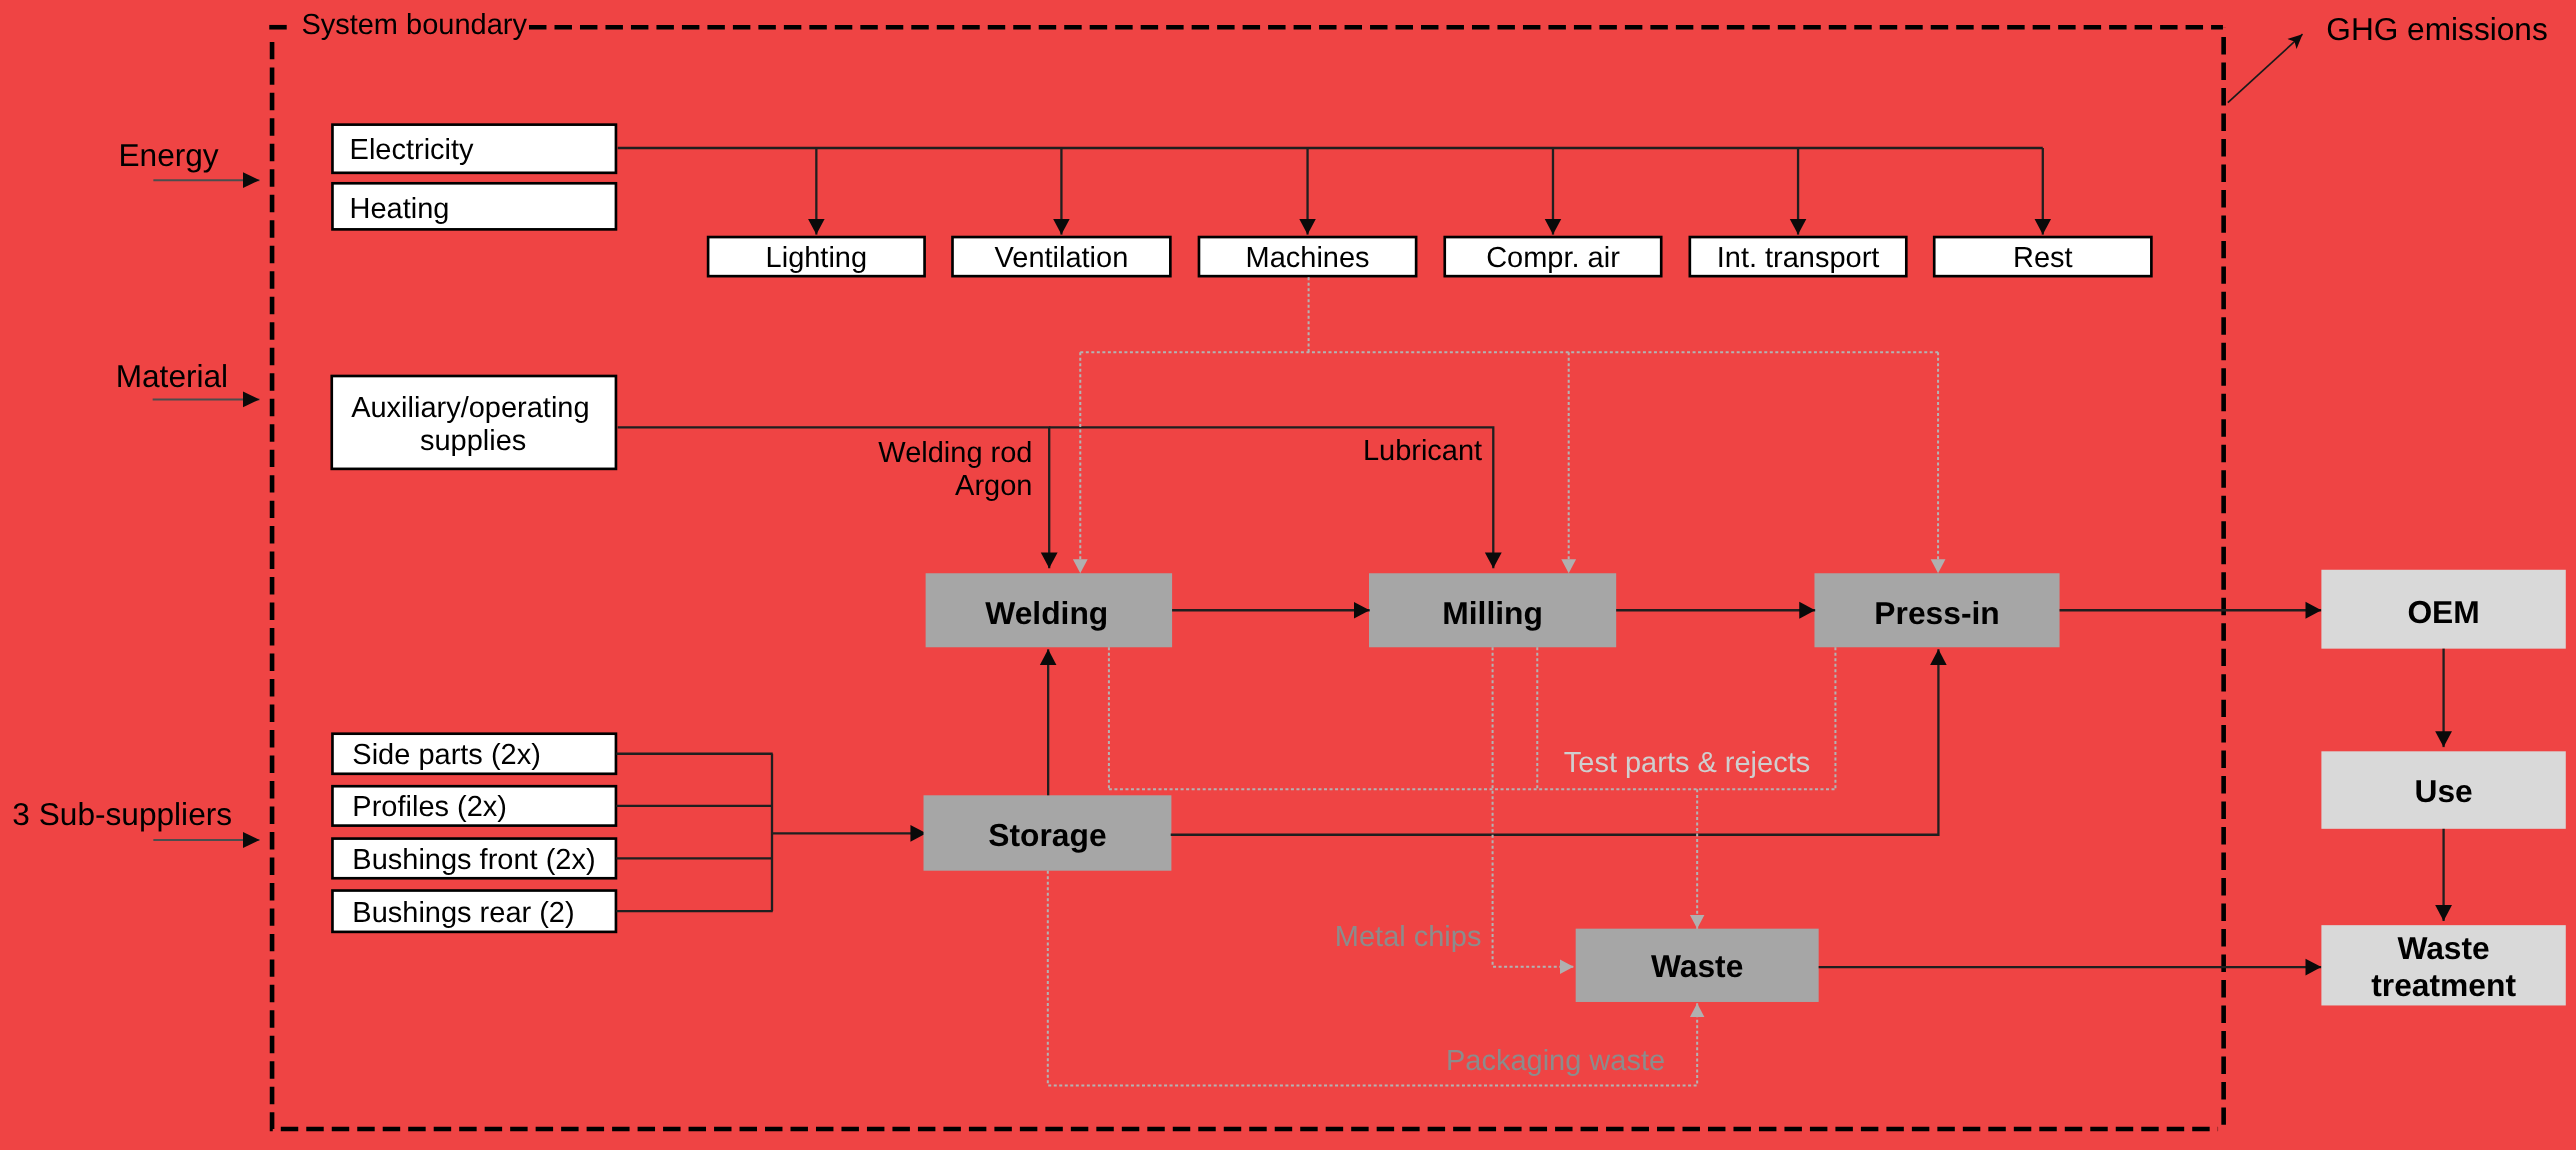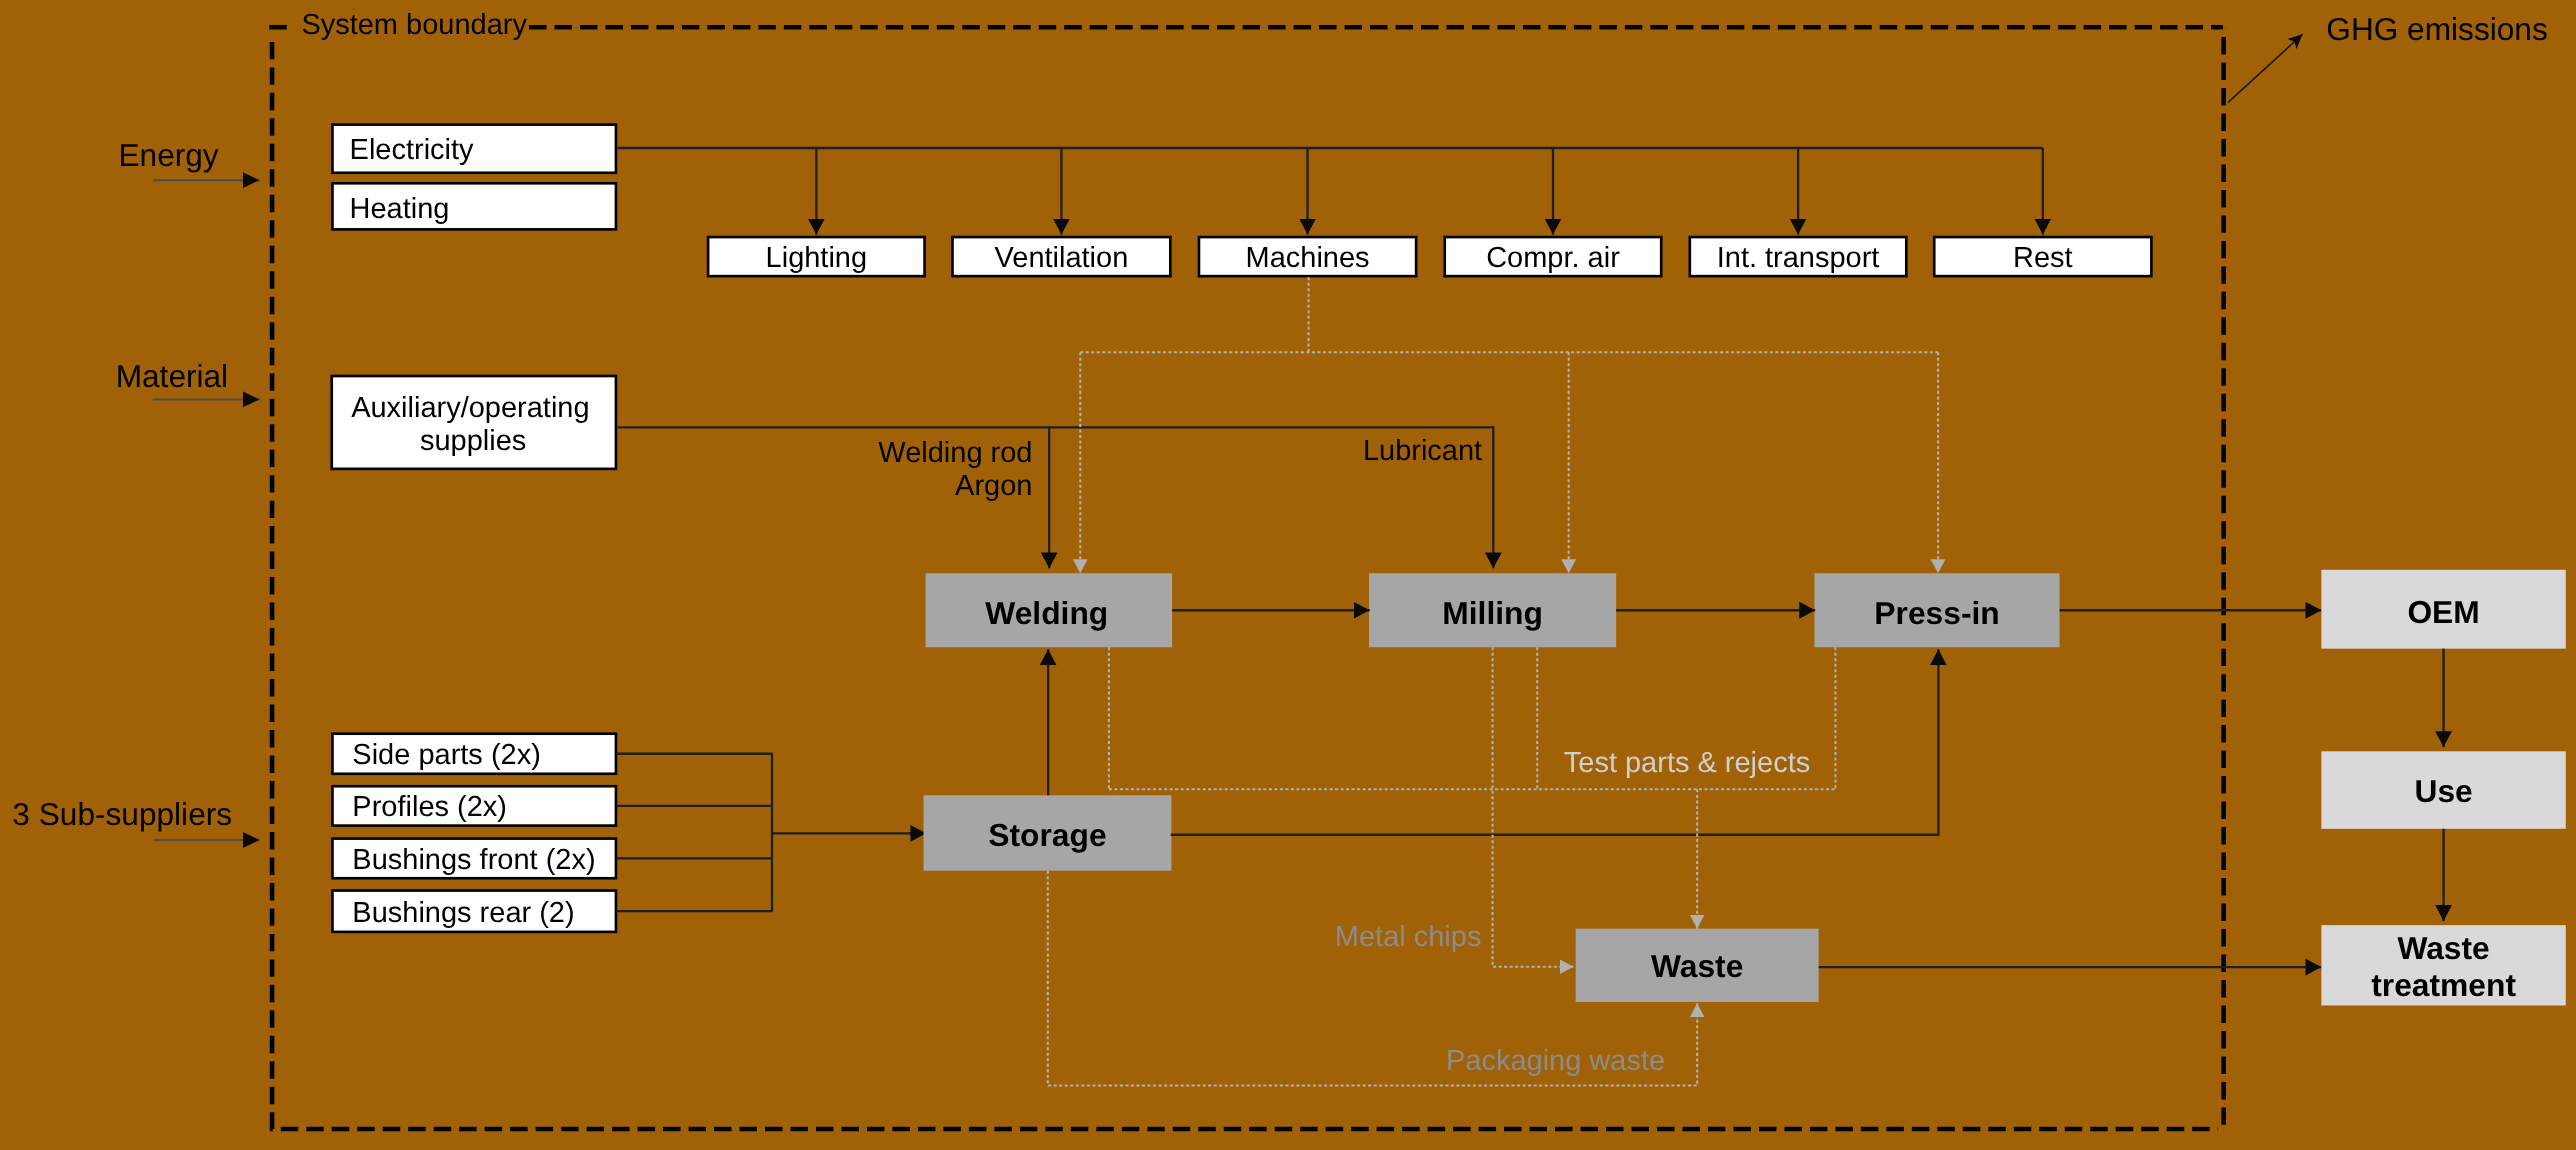--- a/index.html
+++ b/index.html
@@ -1,19 +1,19 @@
 <!DOCTYPE html>
 <html style="font-size:11.2px"><head>
 <meta charset="utf-8">
 <style>
   html,body{margin:0;padding:0;background:#ffffff;}
   *{-webkit-font-smoothing:antialiased;text-rendering:geometricPrecision;}
   body{width:2576px;height:1150px;overflow:hidden;
        font-family:"Liberation Sans",sans-serif;}
-  #stage{position:relative;width:2576px;height:1150px;background:#a16207;}
+  #stage{position:relative;width:2576px;height:1150px;background:#ef4444;}
   svg#diagram{position:absolute;left:0;top:0;display:block;}
   text{font-family:"Liberation Sans",sans-serif;font-size:41.5px;fill:#000;}
   text.bold{font-weight:bold;font-size:45.5px;}
   text.outside{font-size:45.3px;}
   text.gray{fill:#8c8c8c;}
   text.lightgray{fill:#cfcfcf;}
   .thin{fill:none;stroke:#1f1f1f;stroke-width:3.3;}
   .box{fill:#ffffff;stroke:#000;stroke-width:3.8;}
   .proc{fill:#a6a6a6;stroke:none;}
   .down{fill:#d9d9d9;stroke:none;}

